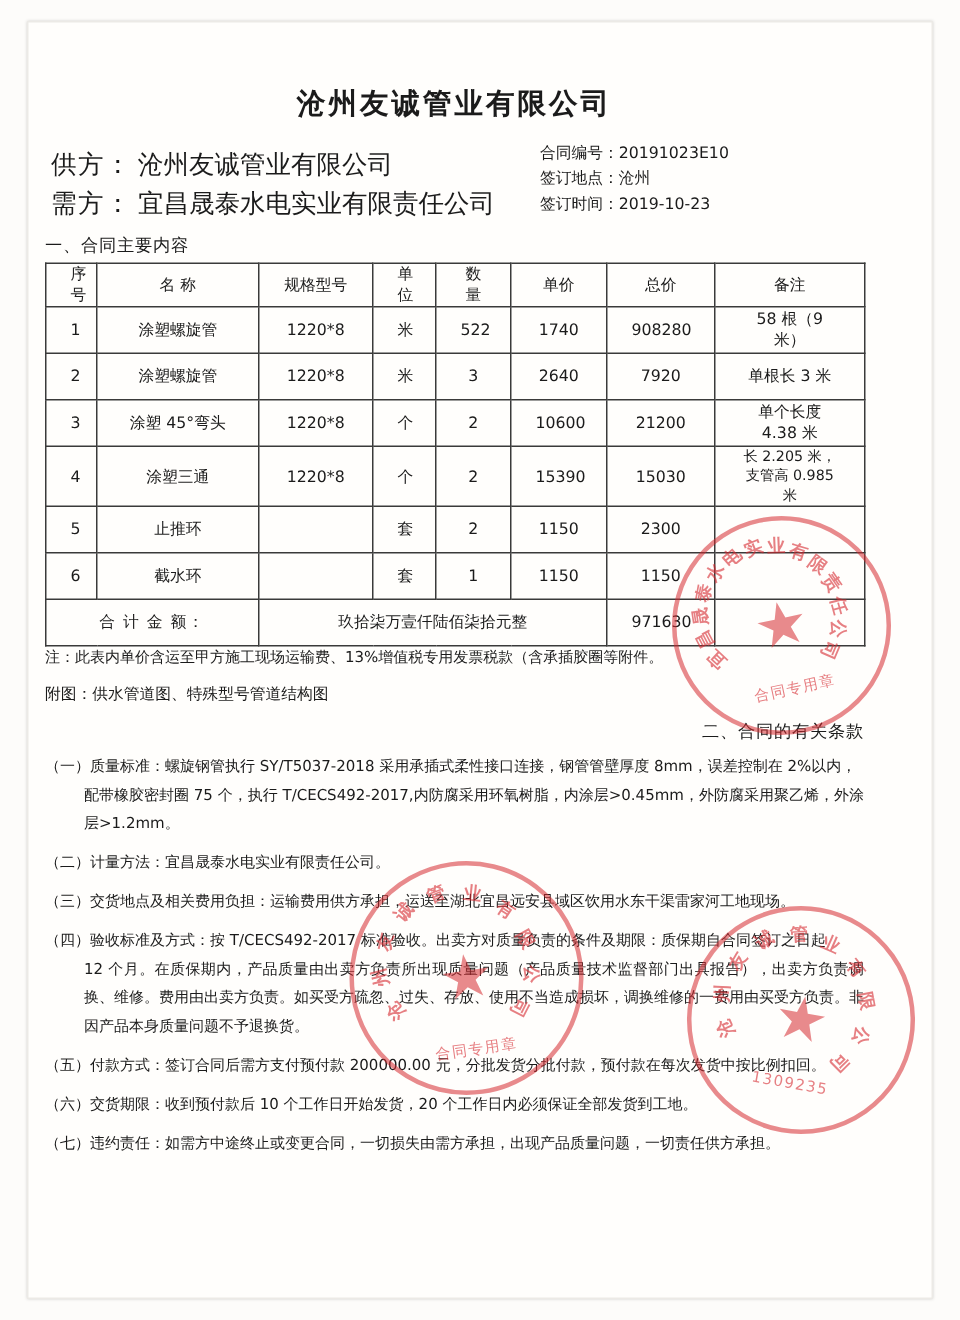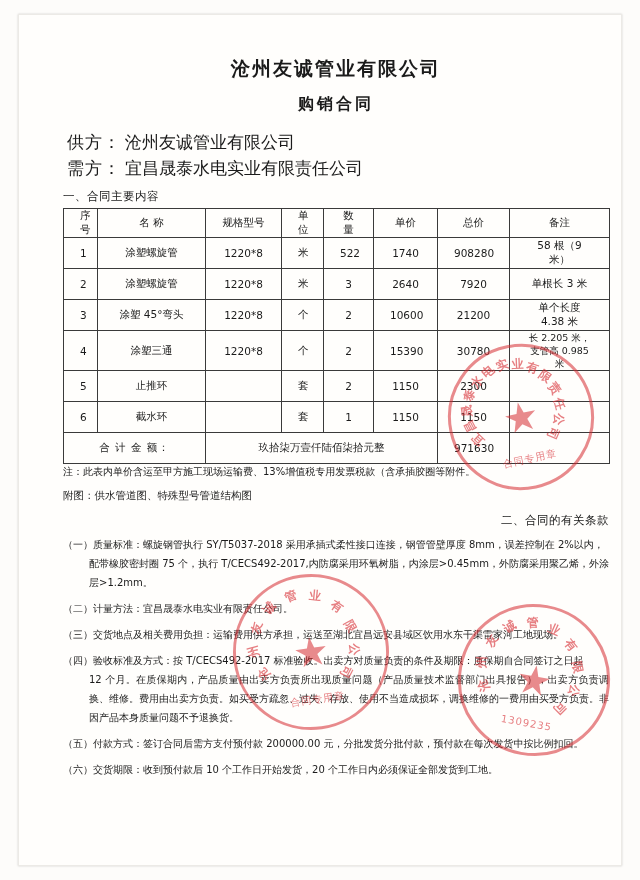--- a/index.html
+++ b/index.html
@@ -30,21 +30,21 @@
   }
   .paper-edge {
     position: absolute;
     left: 0; top: 0; right: 0; bottom: 0;
     border: 1px solid #eceae6;
     pointer-events: none;
   }
 
   .content {
     position: absolute;
-    left: 45px;
+    left: 12px;
     top: 30px;
     width: 546px;
     color: #1b1b1b;
   }
 
   .title {
     text-align: center;
     font-size: 19px;
     letter-spacing: 2px;
     font-weight: bold;
@@ -215,28 +215,32 @@
 </head>
 <body>
 
 <div class="page">
   <div class="paper">
     <div class="paper-edge"></div>
 
     <div class="content">
 
       <div class="title">沧州友诚管业有限公司</div>
-      <div class="subtitle">购销合同</div>
 
       <div class="parties">
         <div class="party-line p1">
           <span class="party-label">供方：</span><span class="party-value">沧州友诚管业有限公司</span>
         </div>
         <div class="party-line p2">
           <span class="party-label">需方：</span><span class="party-value">宜昌晟泰水电实业有限责任公司</span>
+        </div>
+        <div class="meta">
+          <div><span>合同编号：</span><span>20191023E10</span></div>
+          <div><span>签订地点：</span><span>沧州</span></div>
+          <div><span>签订时间：</span><span>2019-10-23</span></div>
         </div>
       </div>
 
       <div class="sec-head">一、合同主要内容</div>
 
       <table class="goods">
         <colgroup>
           <col class="col-no">
             <col class="col-name">
             <col class="col-spec">
@@ -289,21 +293,21 @@
             <td>21200</td>
             <td>单个长度 4.38 米</td>
           </tr>
           <tr>
             <td>4</td>
             <td>涂塑三通</td>
             <td>1220*8</td>
             <td>个</td>
             <td>2</td>
             <td>15390</td>
-            <td>30780</td>
+            <td>15030</td>
             <td class="remark-small" style="white-space:pre-line">长 2.205 米，
 支管高 0.985 米</td>
           </tr>
           <tr>
             <td>5</td>
             <td>止推环</td>
             <td></td>
             <td>套</td>
             <td>2</td>
             <td>1150</td>
@@ -354,20 +358,23 @@
       </div>
 
       <div class="clause">
         <span>（五）付款方式：</span><span>签订合同后需方支付预付款 200000.00 元，分批发货分批付款，预付款在每次发货中按比例扣回。</span>
       </div>
 
       <div class="clause">
         <span>（六）交货期限：</span><span>收到预付款后 10 个工作日开始发货，20 个工作日内必须保证全部发货到工地。</span>
       </div>
 
+      <div class="clause">
+        <span>（七）违约责任：</span><span>如需方中途终止或变更合同，一切损失由需方承担，出现产品质量问题，一切责任供方承担。</span>
+      </div>
 
     </div>
 
     <div class="stamp stamp-red stamp-1">
       <div class="stamp-arc">
           <span style="left: -44.2342px; top: 30.9731px; transform: translate(-50%, -50%) rotate(-125deg);">宜</span>
           <span style="left: -51.9677px; top: 14.6752px; transform: translate(-50%, -50%) rotate(-105.769deg);">昌</span>
           <span style="left: -53.9015px; top: -3.26044px; transform: translate(-50%, -50%) rotate(-86.5385deg);">晟</span>
           <span style="left: -49.8199px; top: -20.8322px; transform: translate(-50%, -50%) rotate(-67.3077deg);">泰</span>
           <span style="left: -40.1783px; top: -36.0791px; transform: translate(-50%, -50%) rotate(-48.0769deg);">水</span>

